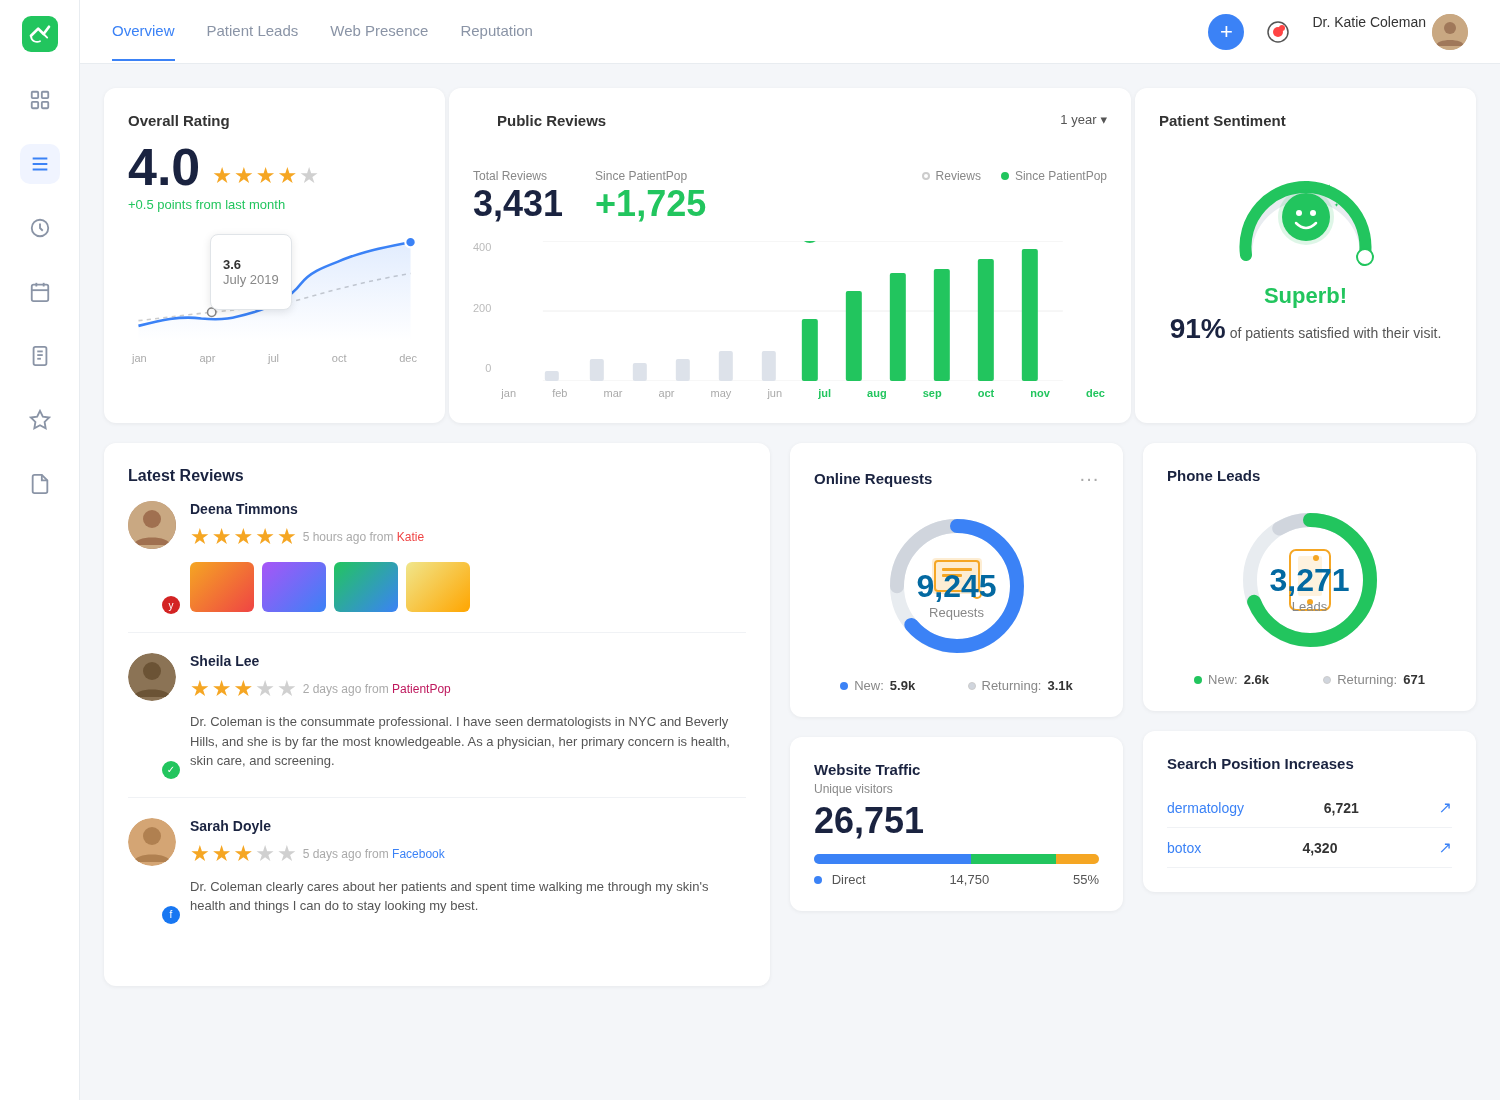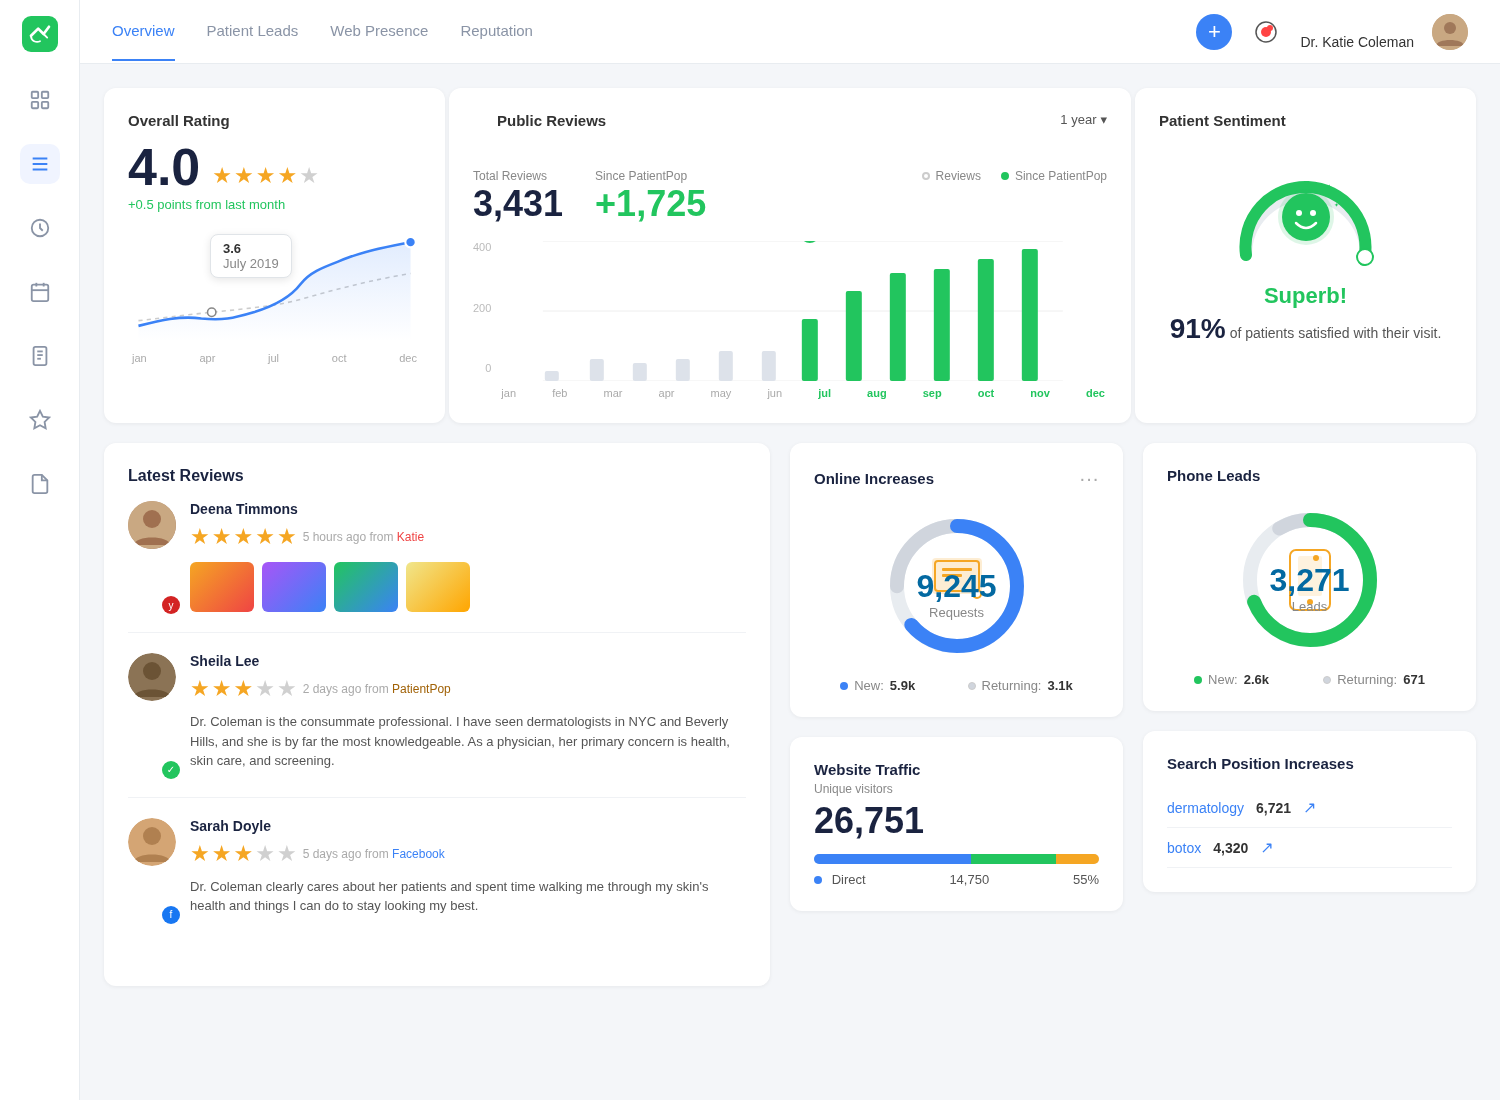--- a/index.html
+++ b/index.html
@@ -33,21 +33,21 @@
       padding: 0 32px;
       height: 64px;
       flex-shrink: 0;
     }
     .topnav-tabs { display: flex; gap: 32px; flex: 1; }
     .topnav-tab { font-size: 15px; color: #8a94a6; cursor: pointer; padding: 20px 0; border-bottom: 2px solid transparent; text-decoration: none; }
     .topnav-tab.active { color: #3b82f6; border-bottom-color: #3b82f6; font-weight: 500; }
     .topnav-right { display: flex; align-items: center; gap: 16px; }
     .add-btn { width: 36px; height: 36px; background: #3b82f6; border-radius: 50%; display: flex; align-items: center; justify-content: center; color: #fff; font-size: 22px; cursor: pointer; }
     .notif-icon { width: 36px; height: 36px; display: flex; align-items: center; justify-content: center; font-size: 20px; cursor: pointer; color: #333; }
-    .user-info { display: flex; align-items: flex-end; gap: 18px; cursor: pointer; }
+    .user-info { display: flex; align-items: flex-start; gap: 6px; cursor: pointer; }
     .user-name { font-size: 14px; color: #333; font-weight: 500; }
     .avatar { width: 36px; height: 36px; border-radius: 50%; background: #c9a882; display: flex; align-items: center; justify-content: center; overflow: hidden; }
     .avatar svg { width: 36px; height: 36px; }
 
     
     .content { flex: 1; overflow-y: auto; padding: 24px; display: flex; flex-direction: column; gap: 20px; }
 
     
     .top-row { display: grid; grid-template-columns: 1fr 2fr 1fr; gap: 4px; }
     .card { background: #fff; border-radius: 12px; padding: 24px; box-shadow: 0 1px 4px rgba(0,0,0,0.06); }
@@ -60,21 +60,21 @@
     .star.half { color: #d0d0d0; }
     .rating-change { font-size: 13px; color: #22c55e; margin-bottom: 12px; }
     .rating-chart { position: relative; height: 120px; margin-top: 8px; }
 
     
     .tooltip-box {
       position: absolute;
       background: #fff;
       border: 1px solid #e0e4e8;
       border-radius: 8px;
-      padding: 6px 12px;
+      padding: 22px 12px;
       font-size: 13px;
       font-weight: 600;
       color: #333;
       box-shadow: 0 2px 8px rgba(0,0,0,0.1);
       top: 10px;
       left: 28%;
       z-index: 10;
     }
     .tooltip-box small { display: block; font-size: 13px; color: #888; font-weight: 400; }
 
@@ -110,21 +110,21 @@
     .latest-title { font-size: 16px; font-weight: 700; color: #1a2340; margin-bottom: 16px; }
     .review-item { display: flex; gap: 14px; margin-bottom: 20px; padding-bottom: 20px; border-bottom: 1px solid #f0f2f5; }
     .review-item:last-child { border-bottom: none; }
     .review-badge { position: absolute; bottom: -2px; right: -4px; width: 18px; height: 18px; border-radius: 50%; display: flex; align-items: center; justify-content: center; font-size: 10px; color: #fff; }
     .review-badge.yelp { background: #d32323; }
     .review-badge.patientpop { background: #22c55e; }
     .review-badge.fb { background: #1877f2; }
     .review-name { font-size: 14px; font-weight: 700; color: #1a2340; }
     .review-meta { font-size: 12px; color: #aaa; margin: 2px 0; }
     .review-source { color: #3b82f6; text-decoration: none; }
-    .review-source.green { color: #a16207; }
+    .review-source.green { color: #be185d; }
     .review-source.red { color: #ef4444; }
     .review-text { font-size: 13px; color: #555; line-height: 1.5; margin: 6px 0; }
     .review-images { display: flex; gap: 8px; margin-top: 8px; }
     .review-img { width: 64px; height: 50px; border-radius: 6px; background: #e0e4e8; overflow: hidden; }
 
     
     .middle-col { display: flex; flex-direction: column; gap: 20px; }
 
     
     .requests-header { display: flex; justify-content: space-between; align-items: center; margin-bottom: 16px; }
@@ -154,21 +154,21 @@
     .traffic-dot { width: 8px; height: 8px; border-radius: 50%; display: inline-block; margin-right: 6px; }
 
     
     .right-col { display: flex; flex-direction: column; gap: 20px; }
 
     
     .phone-title { font-size: 15px; font-weight: 700; color: #1a2340; margin-bottom: 16px; }
 
     
     .search-title { font-size: 15px; font-weight: 700; color: #1a2340; margin-bottom: 16px; }
-    .search-row { display: flex; align-items: center; padding: 10px 0; border-bottom: 1px solid #f0f2f5; gap: 12px; }
+    .search-row { display: flex; justify-content: space-between; align-items: center; padding: 10px 0; border-bottom: 1px solid #f0f2f5; }
     .search-keyword { font-size: 14px; color: #3b82f6; }
     .search-val { font-size: 14px; font-weight: 600; color: #333; }
     .search-arrow { color: #3b82f6; font-size: 16px; }
 
     
     .bottom-grid { display: grid; grid-template-columns: 2fr 1fr 1fr; gap: 20px; }
   </style>
 </head>
 <body>
 
@@ -524,21 +524,21 @@
             </div>
             <div class="review-text">Dr. Coleman clearly cares about her patients and spent time walking me through my skin's health and things I can do to stay looking my best.</div>
           </div>
         </div>
       </div>
 
       <div class="middle-col">
 
         <div class="card">
           <div class="requests-header">
-            <div class="requests-title">Online Increases</div>
+            <div class="requests-title">Online Requests</div>
             <div class="more-btn">···</div>
           </div>
           <div class="donut-wrap">
             <svg width="160" height="160" viewBox="0 0 160 160">
 
               <circle cx="80" cy="80" r="60" fill="none" stroke="#e8ecf0" stroke-width="14"></circle>
 
               <circle cx="80" cy="80" r="60" fill="none" stroke="#d0d5dd" stroke-width="14" stroke-dasharray="94 283" stroke-dashoffset="-188" stroke-linecap="round"></circle>
 
               <circle cx="80" cy="80" r="60" fill="none" stroke="#3b82f6" stroke-width="14" stroke-dasharray="240 377" stroke-dashoffset="0" stroke-linecap="round" transform="rotate(-90 80 80)"></circle>

